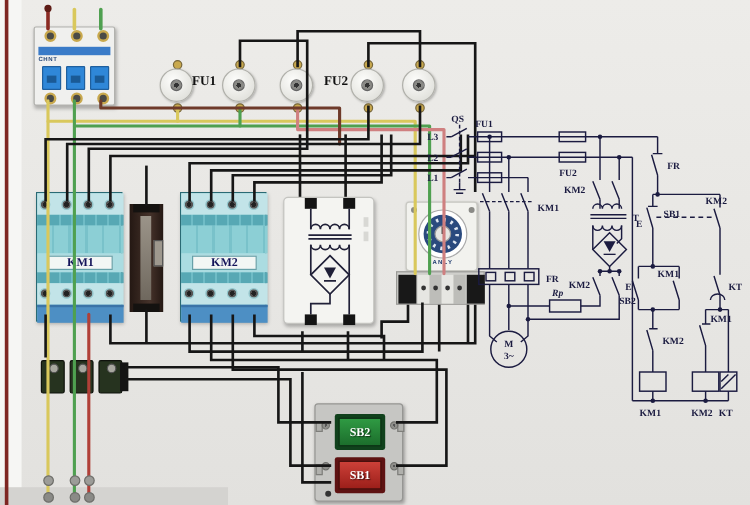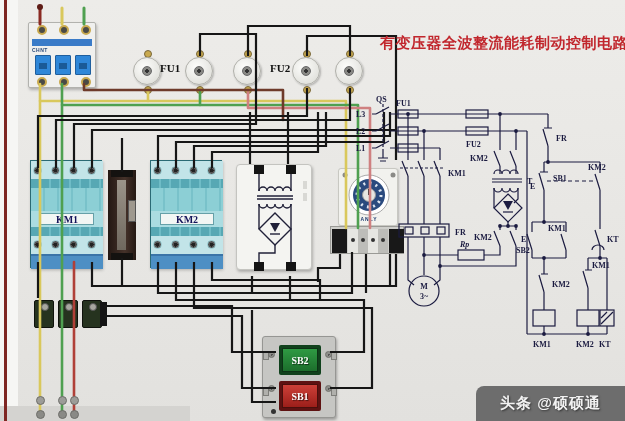--- a/index.html
+++ b/index.html
@@ -448,16 +448,14 @@
       <text class="slb" x="516" y="253">SB2</text>
       <text class="slb" x="607" y="242">KT</text>
       <text class="slb" x="552" y="287">KM2</text>
       <text class="slb" x="592" y="268">KM1</text>
       <text class="slb" x="533" y="347">KM1</text>
       <text class="slb" x="576" y="347">KM2</text>
       <text class="slb" x="599" y="347">KT</text>
     </g>
   </svg>
 
-  <div class="abs" id="title">有变压器全波整流能耗制动控制电路</div>
-  <div class="abs" id="watermark">头条 @硕硕通</div>
 
 </div>
 
 </body></html>

